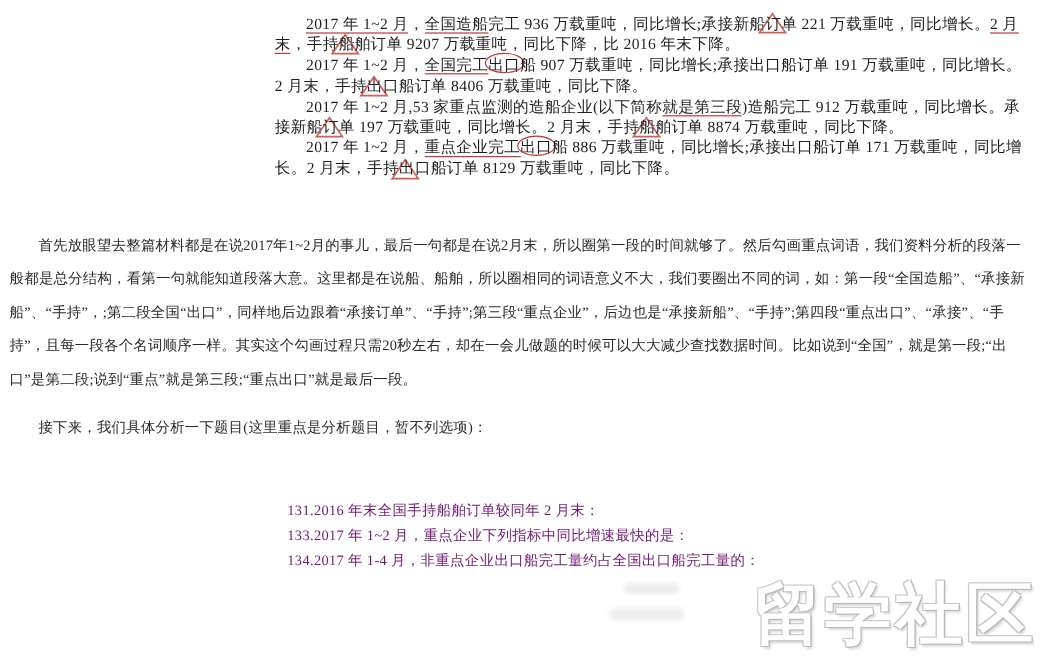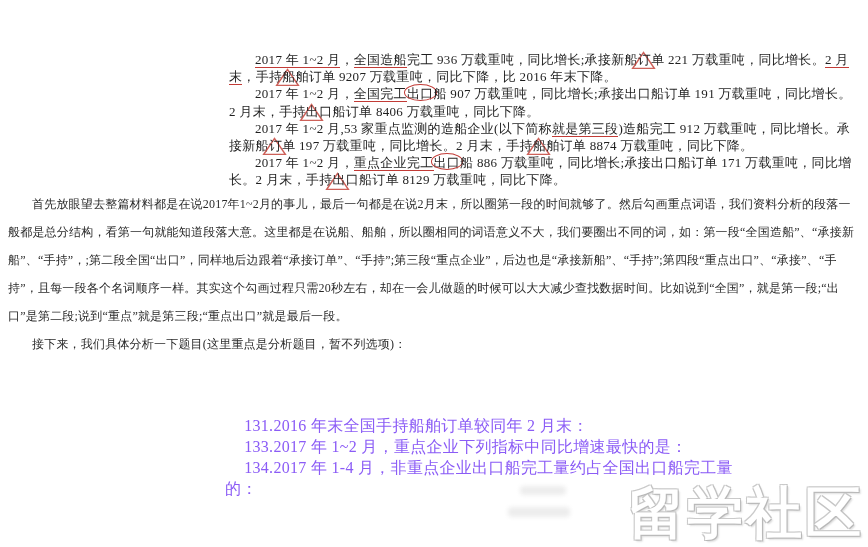--- a/index.html
+++ b/index.html
@@ -6,21 +6,20 @@
   .page {
     position:relative; width:868px; height:547px; overflow:hidden;
     background:#ffffff; font-family:"Liberation Serif", serif;
   }
 
   
   .material {
     position:absolute; left:229px; top:11px; width:626px;
     font-size:13px; line-height:17.2px; color:#1f1f1f;
     letter-spacing:0.3px;
-    margin-top:40px;
   }
   .material p { margin:0; text-indent:2em; }
 
   
   .seg { position:relative; }
   .seg-underline { border-bottom:1.4px solid #c23b36; }
   .seg-triangle::after {
     content:"△";
     position:absolute; left:50%; top:48%;
     transform:translate(-50%,-50%) scale(1.45,1.05);
@@ -35,26 +34,26 @@
     pointer-events:none;
   }
 
   
   .analysis {
     position:absolute; left:8px; top:190px; width:854px;
     font-size:12px; line-height:28px; color:#2a2a2a;
     letter-spacing:0.2px;
   }
   .analysis p { margin:0; text-indent:2em; }
-  .analysis p + p { }
+  .analysis p + p { margin-top:12px; }
 
   
   .questions {
     position:absolute; left:225px; top:415px; width:532px;
-    font-size:16px; line-height:21px; color:#8b5cf6;
+    font-size:12px; line-height:21px; color:#701a75;
     letter-spacing:0.3px;
   }
   .questions p { margin:0; text-indent:1.2em; }
 
   
   .watermark {
     position:absolute; right:4px; bottom:4px; text-align:center;
     color:#ffffff; font-family:"DejaVu Sans", sans-serif;
     opacity:0.95; pointer-events:none;
   }

